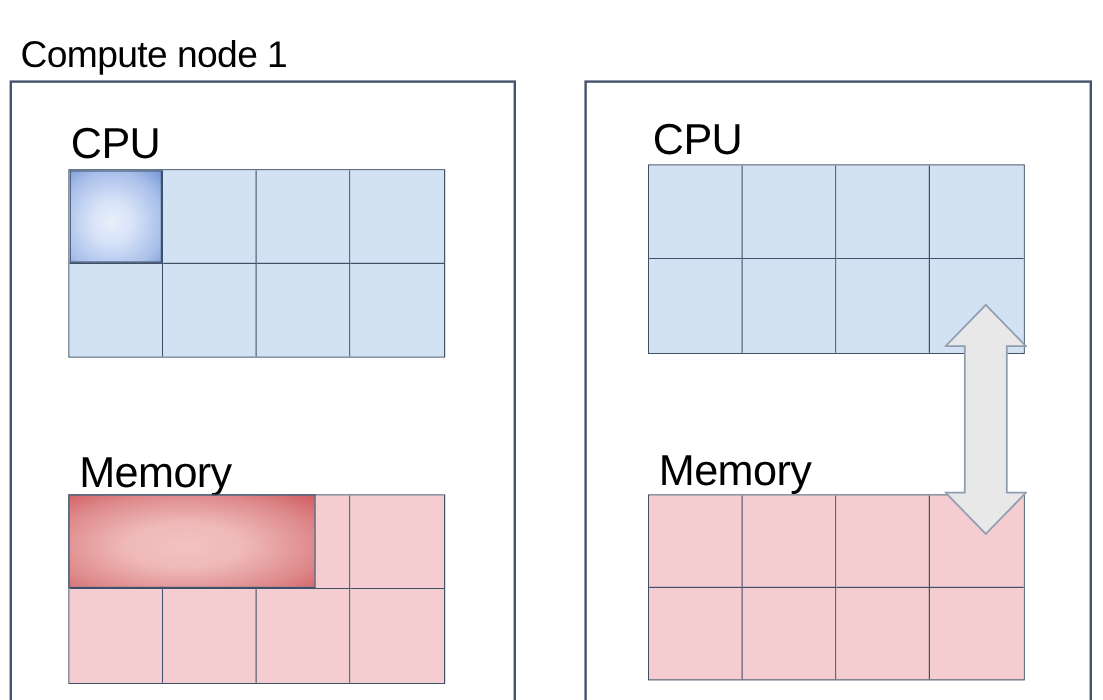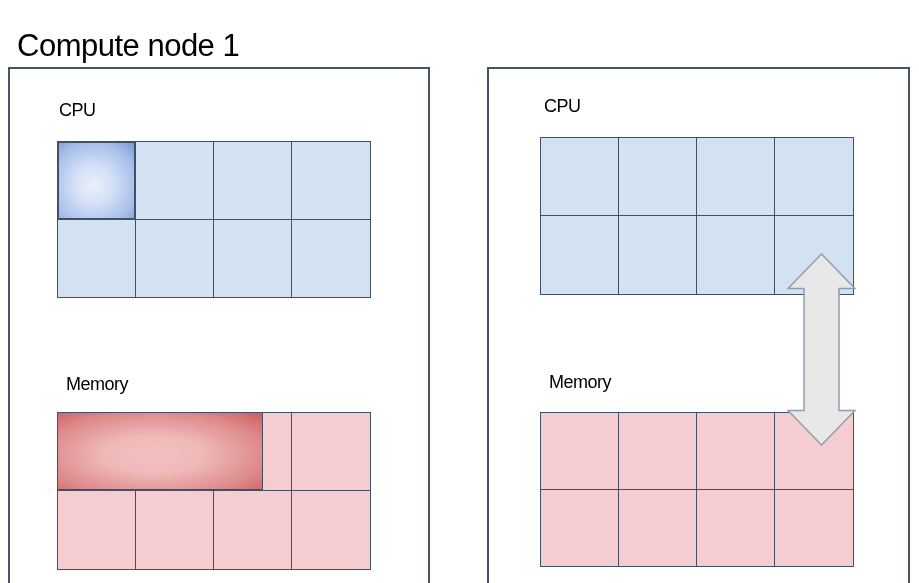--- a/index.html
+++ b/index.html
@@ -26,21 +26,21 @@
     white-space: nowrap;
     letter-spacing: -0.5px;
   }
   .node-box {
     position: absolute;
     border: 2px solid var(--box-border, #44546a);
     background: transparent;
   }
   .section-label {
     position: absolute;
-    font-size: 18px;
+    font-size: 36px;
     line-height: 1.05;
     color: var(--title-color, #000);
     white-space: nowrap;
     letter-spacing: -0.5px;
   }
 
   .grid {
     position: absolute;
     display: grid;
     grid-template-columns: repeat(4, 1fr);

